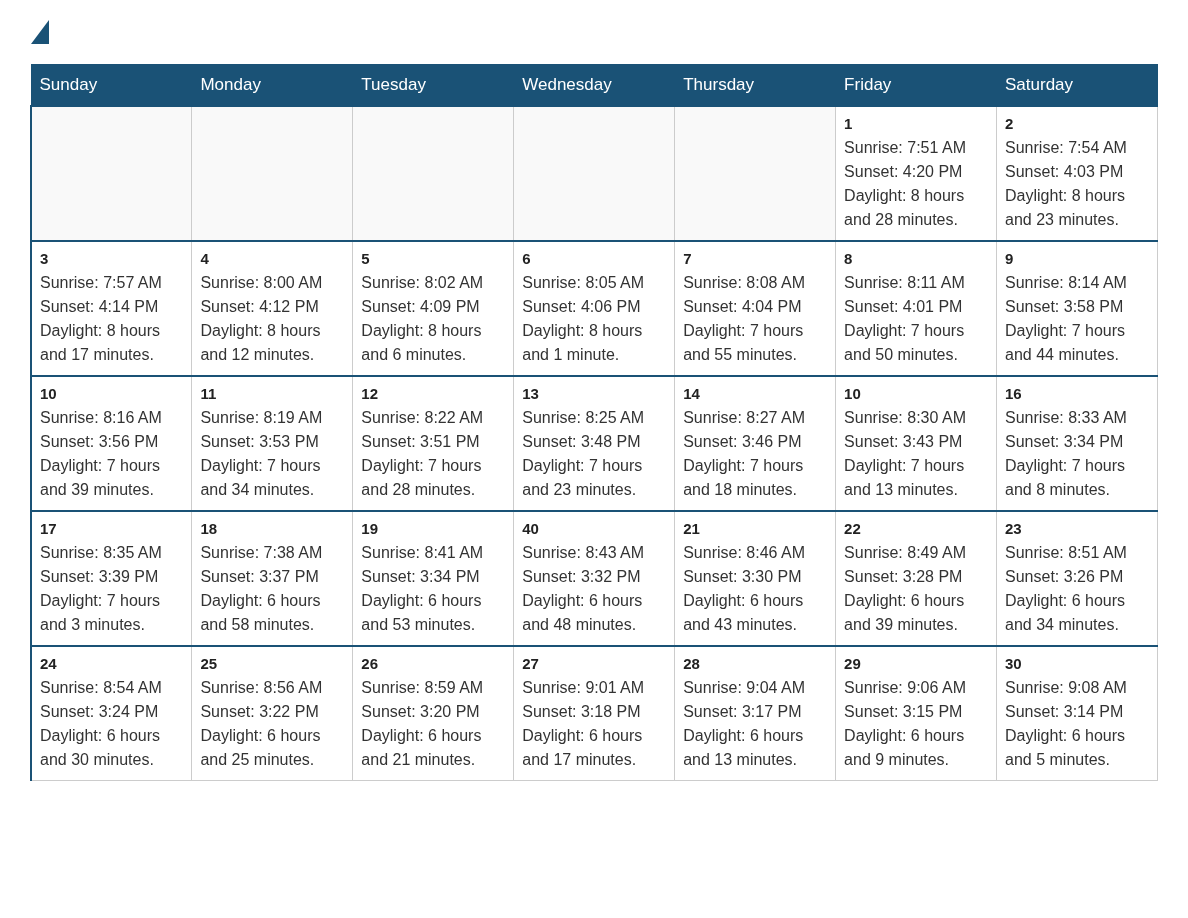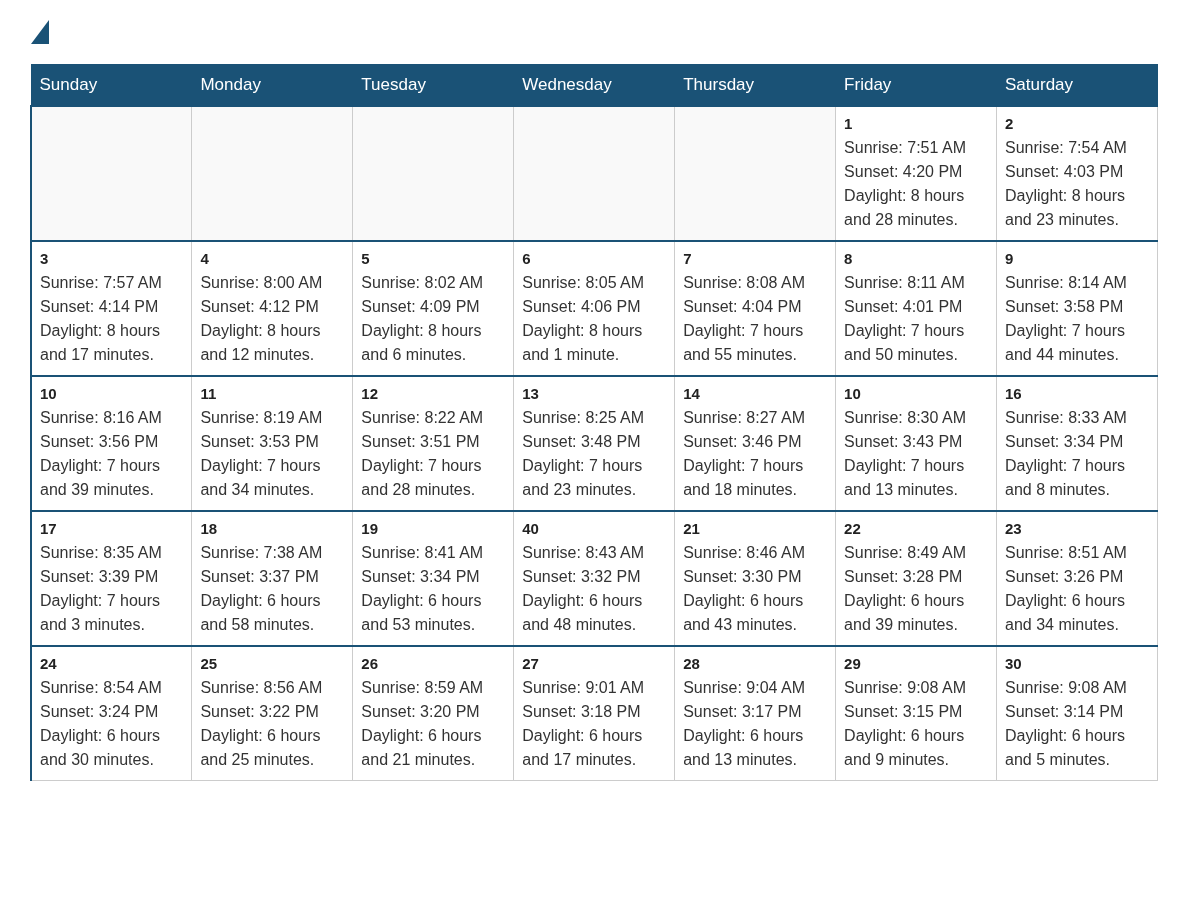--- a/index.html
+++ b/index.html
@@ -344,21 +344,21 @@
         </td>
         <td>
           <div class="day-number">28</div>
           <div class="day-info">Sunrise: 9:04 AM
 Sunset: 3:17 PM
 Daylight: 6 hours
 and 13 minutes.</div>
         </td>
         <td>
           <div class="day-number">29</div>
-          <div class="day-info">Sunrise: 9:08 AM
+          <div class="day-info">Sunrise: 9:06 AM
 Sunset: 3:15 PM
 Daylight: 6 hours
 and 9 minutes.</div>
         </td>
         <td>
           <div class="day-number">30</div>
           <div class="day-info">Sunrise: 9:08 AM
 Sunset: 3:14 PM
 Daylight: 6 hours
 and 5 minutes.</div>

